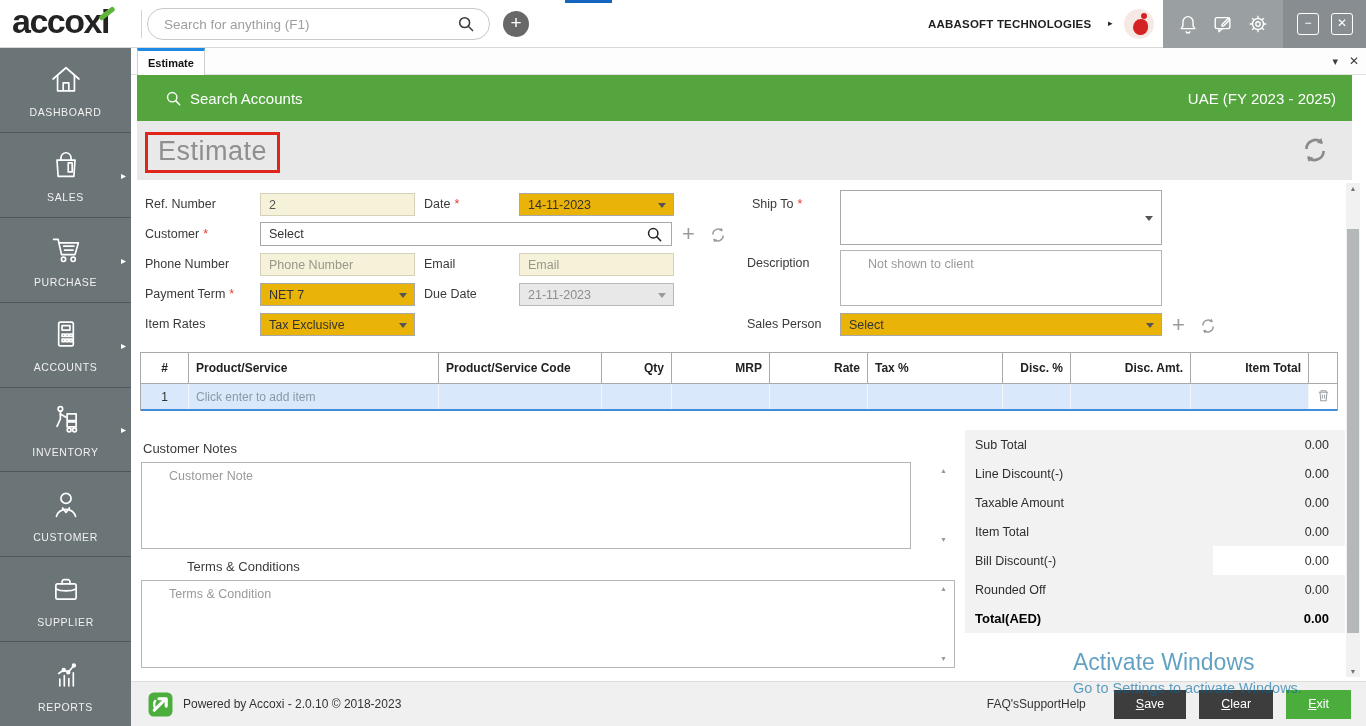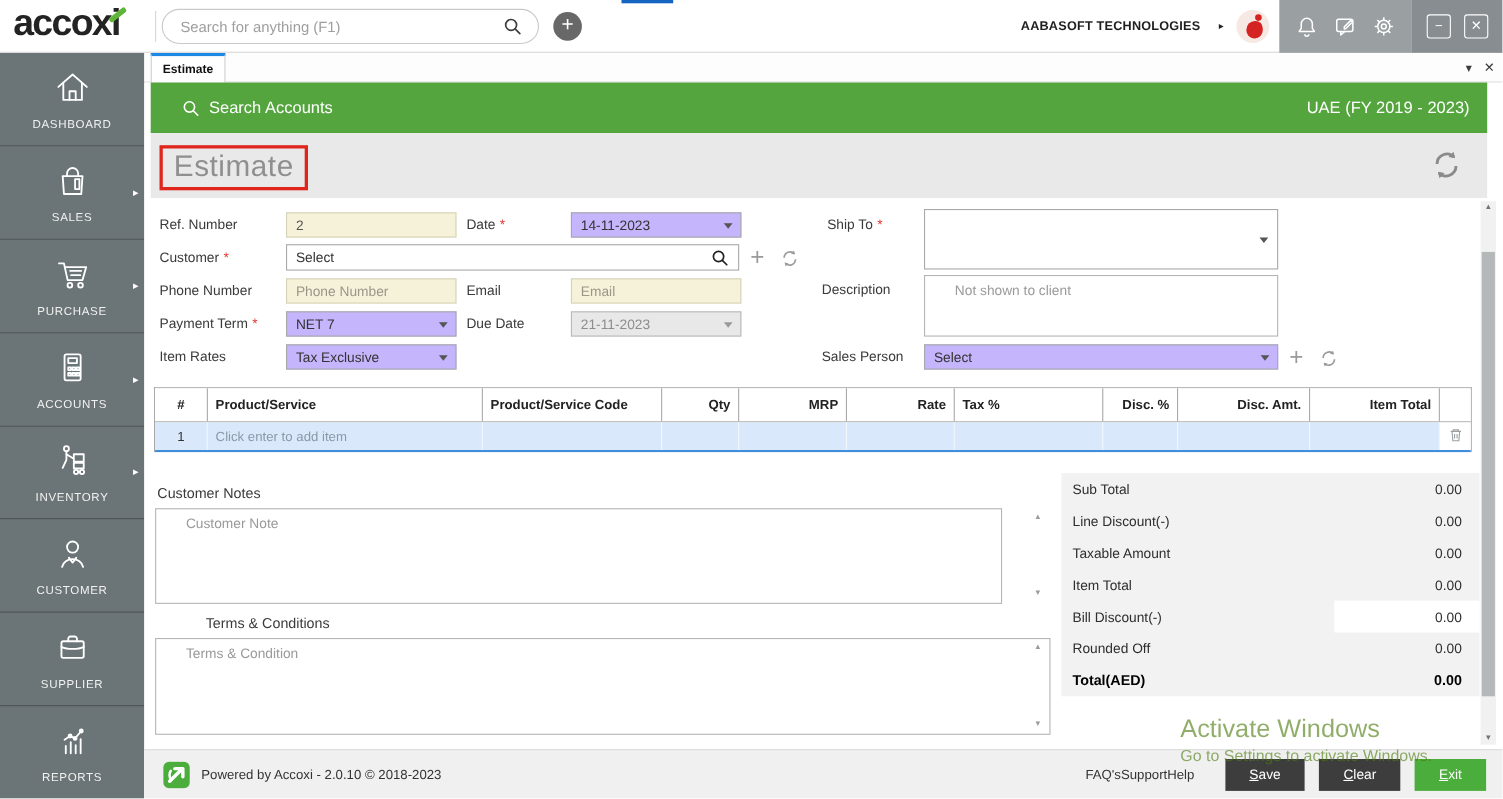--- a/index.html
+++ b/index.html
@@ -53,21 +53,21 @@
   .pagetitle { font-size:27px; font-weight:300; color:#8f8f8f; letter-spacing:.5px; }
   .head-refresh { position:absolute; right:22px; top:14px; width:30px; height:30px; color:#8a8a8a; }
 
   
   .content { position:absolute; left:137px; top:180px; width:1215px; height:501px; background:#fff; }
 
   .flabel { position:absolute; font-size:12.5px; color:#3a3a3a; white-space:nowrap; }
   .req { color:#e53935; margin-left:4px; font-size:12.5px; }
   .creaminput { position:absolute; height:23px; background:#f6f2da; border:1px solid #d6d2ba; font-size:12.5px; color:#555; padding:0 8px; font-family:"Liberation Sans",sans-serif; outline:none; }
   .creaminput::placeholder { color:#9a968a; }
-  .combo { position:absolute; height:23px; background:#c4b5fd; border:1px solid #a8a8a8; font-size:12.5px; color:#333; display:flex; align-items:center; padding:0 20px 0 8px; cursor:pointer; }
+  .combo { position:absolute; height:23px; background:#eab308; border:1px solid #a8a8a8; font-size:12.5px; color:#333; display:flex; align-items:center; padding:0 20px 0 8px; cursor:pointer; }
   .combo::after { content:""; position:absolute; right:7px; top:50%; margin-top:-2px; border-left:4px solid transparent; border-right:4px solid transparent; border-top:5px solid #555; }
   .combo.disabled { background:#e8e8e8; color:#8d8d8d; border-color:#b9b9b9; }
   .combo.disabled::after { border-top-color:#9a9a9a; }
   .selectfield { position:absolute; height:24px; background:#fff; border:1px solid #a8a8a8; font-size:12.5px; color:#333; display:flex; align-items:center; padding:0 30px 0 8px; cursor:pointer; }
   .selectfield svg { position:absolute; right:8px; top:3px; width:17px; height:17px; color:#222; }
   .shipbox { position:absolute; background:#fff; border:1px solid #a8a8a8; cursor:pointer; }
   .shipbox::after { content:""; position:absolute; right:8px; top:50%; margin-top:-2px; border-left:4px solid transparent; border-right:4px solid transparent; border-top:5px solid #555; }
   .mini-icon { position:absolute; color:#9a9a9a; cursor:pointer; }
   .mini-plus { font-size:22px; font-weight:300; line-height:20px; }
   .mini-refresh svg { width:18px; height:18px; }
@@ -107,21 +107,21 @@
   .f-logo { position:absolute; left:17px; top:10px; width:25px; height:25px; }
   .f-text { position:absolute; left:52px; top:15px; font-size:12px; color:#333; }
   .f-right { position:absolute; right:15px; top:0; height:100%; display:flex; align-items:center; gap:18px; }
   .f-link { font-size:12px; color:#333; cursor:pointer; }
   .f-btns { display:flex; gap:13px; margin-left:10px; }
   .fbtn { height:29px; border:none; color:#fff; font-size:12.5px; font-family:"Liberation Sans",sans-serif; cursor:pointer; padding:0 22px; }
   .fbtn.dark { background:#3d3d3d; }
   .fbtn.green { background:#4bad3c; }
 
   
-  .watermark { position:absolute; left:1073px; top:649px; z-index:50; pointer-events:none; color:#4d7c0f; opacity:.62; }
+  .watermark { position:absolute; left:1073px; top:649px; z-index:50; pointer-events:none; color:#0369a1; opacity:.62; }
   .wm1 { font-size:23px; font-weight:300; }
   .wm2 { font-size:14.5px; margin-top:4px; }
 </style>
 </head>
 <body>
 
 <div class="topbar">
   <div class="top-accent"></div>
   <div class="logo"><span>accoxi</span><span class="logo-accent"></span></div>
   <div class="logo-divider"></div>
@@ -252,21 +252,21 @@
 </div>
 
 <div class="greenbar">
   <div class="gb-left">
     <svg viewBox="0 0 20 20">
         <circle cx="8.5" cy="8.5" r="5.5" fill="none" stroke="currentColor" stroke-width="1.7"></circle>
         <path d="M12.8 12.8 L17.3 17.3" stroke="currentColor" stroke-width="1.7" stroke-linecap="round"></path>
       </svg>
     <span>Search Accounts</span>
   </div>
-  <div class="gb-right">UAE (FY 2019 - 2023)</div>
+  <div class="gb-right">UAE (FY 2023 - 2025)</div>
 </div>
 
 <div class="pagehead">
   <div class="pagetitle-box">
     <span class="pagetitle">Estimate</span>
   </div>
   <svg class="head-refresh" viewBox="0 0 24 24">
       <path d="M17.6 6.2 A7.3 7.3 0 0 0 5.1 11.2" fill="none" stroke="currentColor" stroke-width="2.1"></path>
       <path d="M6.4 17.8 A7.3 7.3 0 0 0 18.9 12.8" fill="none" stroke="currentColor" stroke-width="2.1"></path>
       <path d="M17.1 2.4 L18.2 7.1 L13.5 6.1 Z" fill="currentColor"></path>

